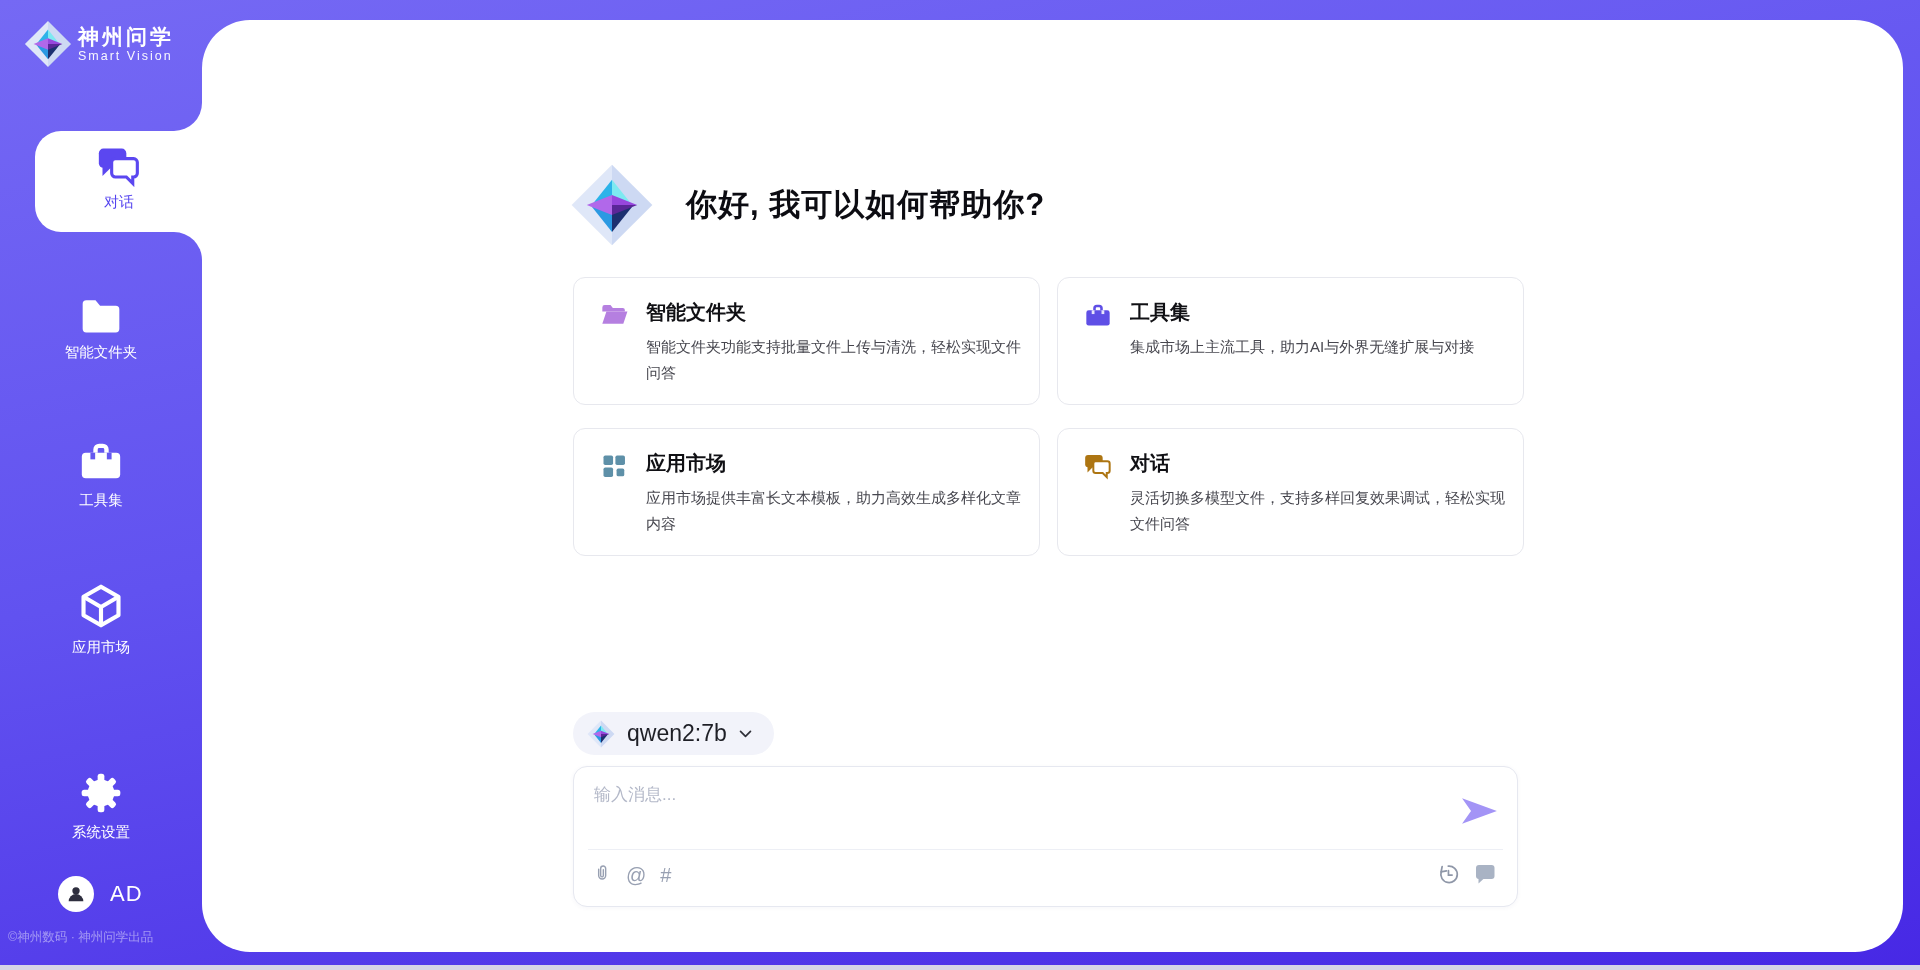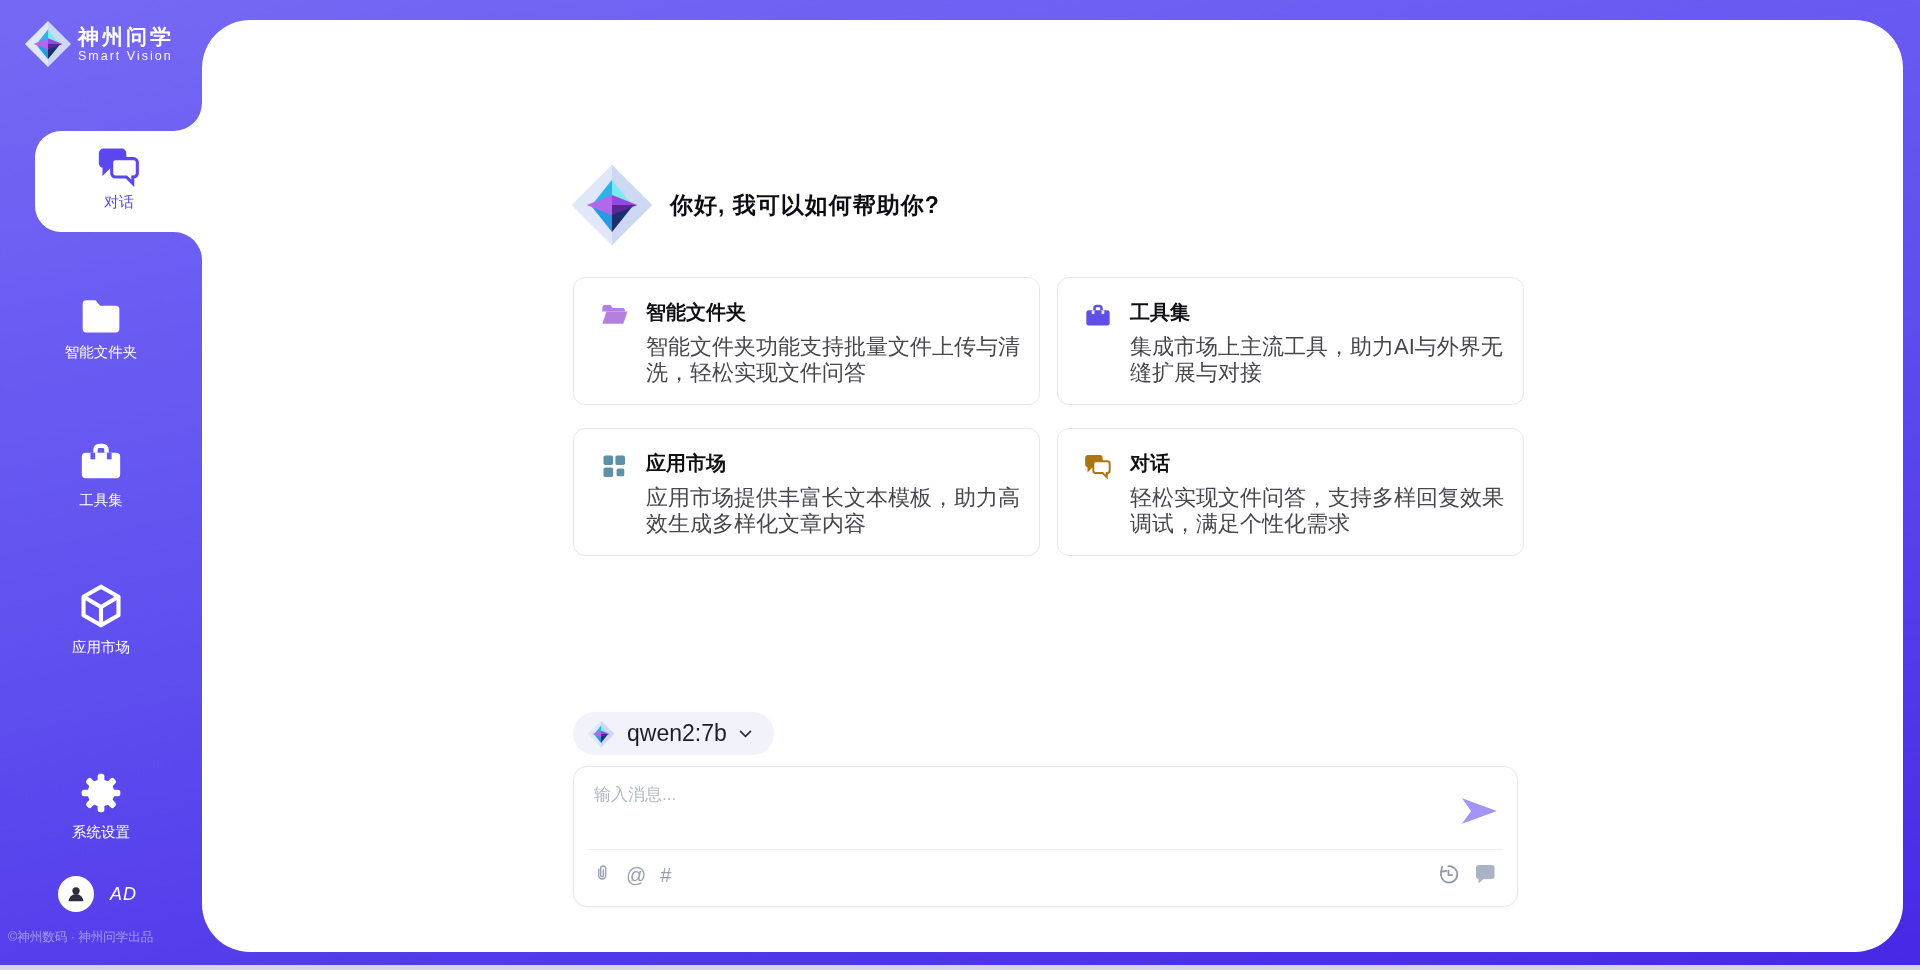--- a/index.html
+++ b/index.html
@@ -44,39 +44,39 @@
   .tab-inner{ position:absolute; left:0; top:0; width:168px; height:101px; text-align:center; }
   .tab-inner svg{ margin-top:14px; }
   .tab-label{ display:block; margin-top:2px; color:#5443ef; font-size:15px; font-weight:500; }
 
   .nav-item{ position:absolute; width:202px; text-align:center; cursor:pointer; }
   .nav-label{ display:block; color:#fff; font-size:14.5px; margin-top:5px; }
 
   .user-row{ position:absolute; left:58px; top:876px; display:flex; align-items:center; }
   .avatar{ width:36px; height:36px; border-radius:50%; background:#fff;
            display:flex; align-items:center; justify-content:center; }
-  .user-name{ color:#fff; font-size:18px; margin-left:16px; letter-spacing:1px;font-style:italic; }
+  .user-name{ color:#fff; font-size:22px; margin-left:16px; letter-spacing:1px; }
   .side-footer{ position:absolute; left:8px; top:929px; width:194px;
                 font-size:12.5px; color:rgba(255,255,255,.45); white-space:nowrap; }
 
   
   .hero{ position:absolute; left:570px; top:160px; display:flex; align-items:center; }
   .hero svg{ width:84px; height:90px; }
-  .hero-title{ margin-left:16px; font-size:23px; font-weight:800; color:#0c0c12; letter-spacing:1px; }
+  .hero-title{ margin-left:32px; font-size:31px; font-weight:800; color:#0c0c12; letter-spacing:1px; }
 
   .card{
     position:absolute; width:467px; height:128px; background:#fff;
     border:1px solid #e7e8ee; border-radius:12px; cursor:pointer;
   }
   .card-1{ left:573px; top:277px; } .card-2{ left:1057px; top:277px; }
   .card-3{ left:573px; top:428px; } .card-4{ left:1057px; top:428px; }
   .card-icon{ position:absolute; left:26px; top:23px; width:28px; height:28px; }
   .card-title{ position:absolute; left:72px; top:21px; font-size:20px; font-weight:700; color:#101014; }
   .card-desc{ position:absolute; left:72px; top:56px; width:380px;
-              font-size:22px; line-height:26px; color:#47474f; }
+              font-size:15px; line-height:26px; color:#47474f; }
 
   .model-pill{
     position:absolute; left:573px; top:712px; height:43px; padding:0 20px 0 14px;
     background:#f2f3fa; border-radius:22px; display:flex; align-items:center; cursor:pointer;
   }
   .model-pill svg.logo{ width:28px; height:30px; }
   .model-name{ margin:0 10px 0 12px; font-size:23px; font-weight:500; color:#1e1f26; }
 
   .composer{
     position:absolute; left:573px; top:766px; width:945px; height:141px;
@@ -235,21 +235,21 @@
   <div class="card-desc">应用市场提供丰富长文本模板，助力高效生成多样化文章内容</div>
 </div>
 
 <div class="card card-4">
   <svg class="card-icon" viewBox="0 0 48 44">
     <rect x="2" y="3" width="30" height="21" rx="5" fill="#ad7512"></rect>
     <polygon points="6,22 6,33 17,22" fill="#ad7512"></polygon>
     <path d="M20 14 h20 a4 4 0 0 1 4 4 v12 a4 4 0 0 1 -4 4 h-1 v7 l-7 -7 H20 a4 4 0 0 1 -4 -4 V18 a4 4 0 0 1 4 -4 z" fill="#fff" stroke="#ad7512" stroke-width="3.4"></path>
   </svg>
   <div class="card-title">对话</div>
-  <div class="card-desc">轻松实现文件问答，支持多样回复效果调试，满足个性化需求</div>
+  <div class="card-desc">灵活切换多模型文件，支持多样回复效果调试，轻松实现文件问答</div>
 </div>
 
 <div class="model-pill">
   <svg class="logo" viewBox="0 0 100 100">
     <polygon points="50,2 2,50 50,98" fill="#dfe7f8"></polygon>
       <polygon points="50,2 98,50 50,98" fill="#cdd9f3"></polygon>
     <polygon points="50,20 26,50 50,50" fill="#2cb3e9"></polygon>
       <polygon points="50,20 74,50 50,50" fill="#7de9f1"></polygon>
     <polygon points="26,52 50,82 50,52" fill="#2b99e2"></polygon>
       <polygon points="74,52 50,82 50,52" fill="#1c3070"></polygon>

